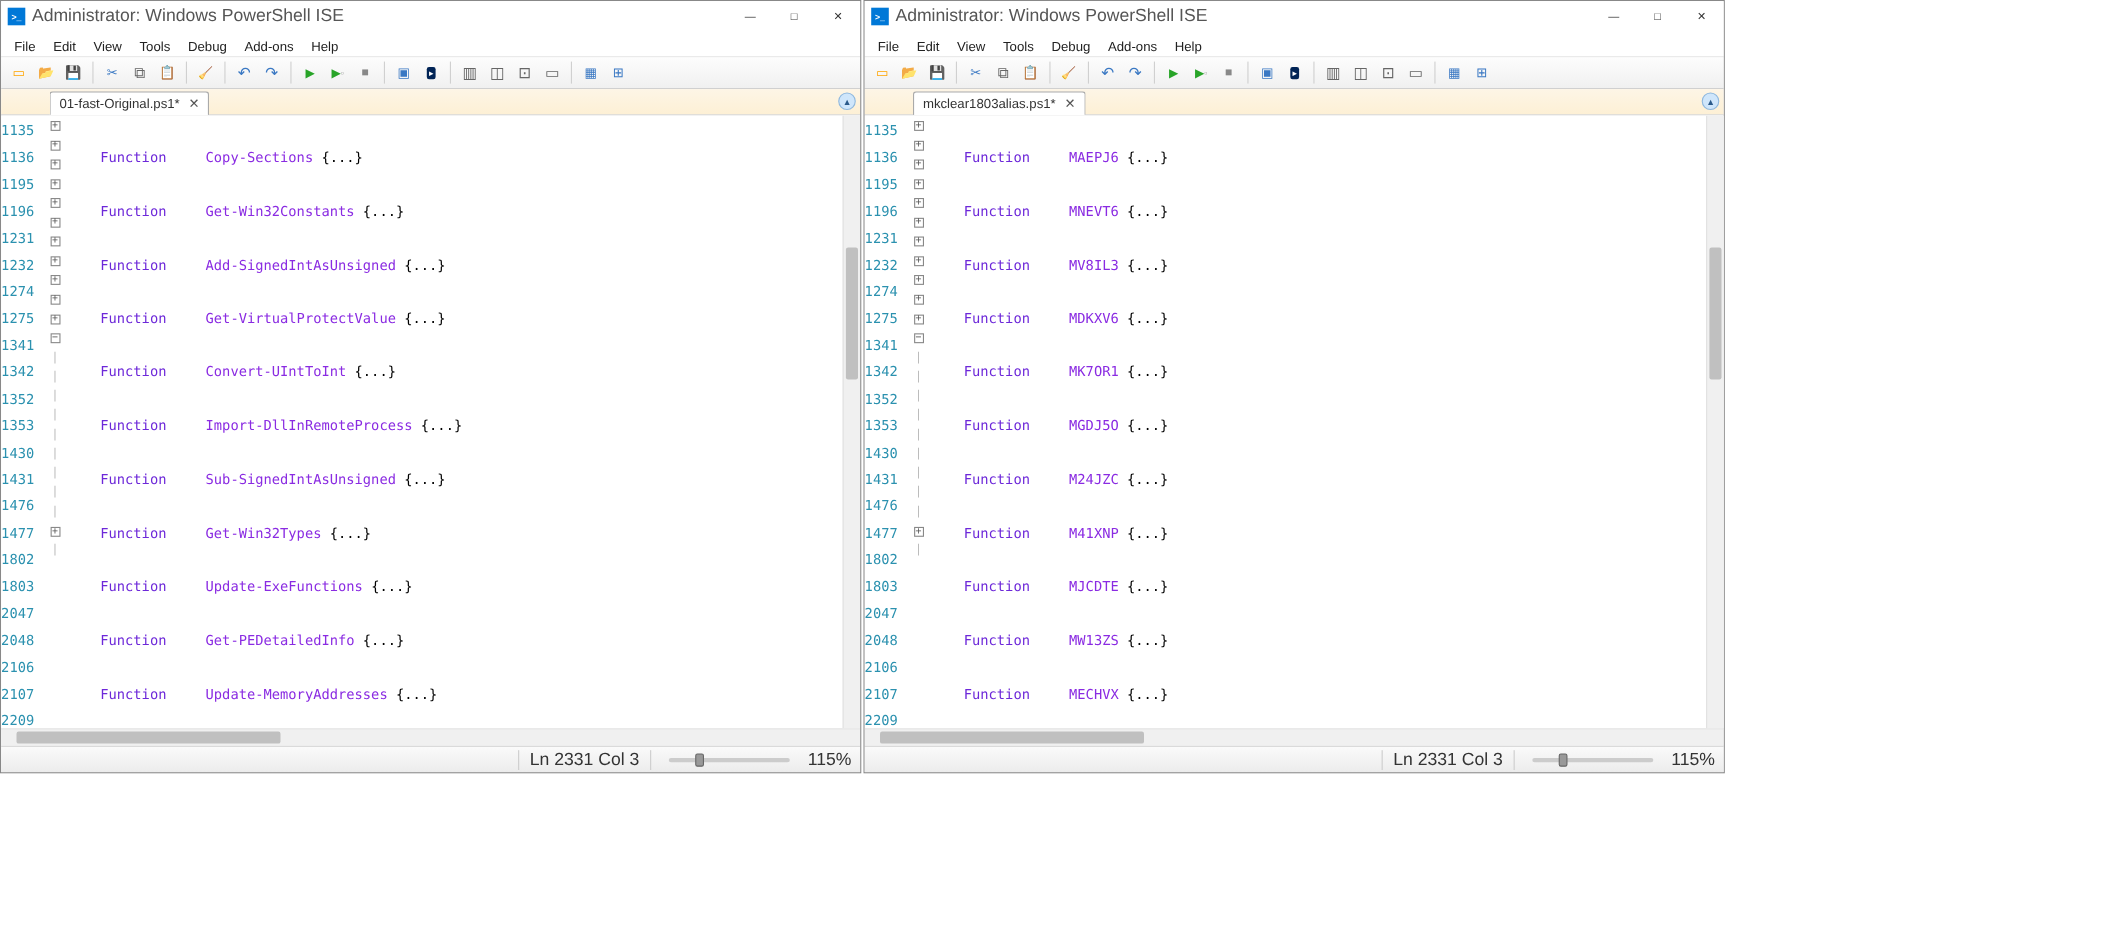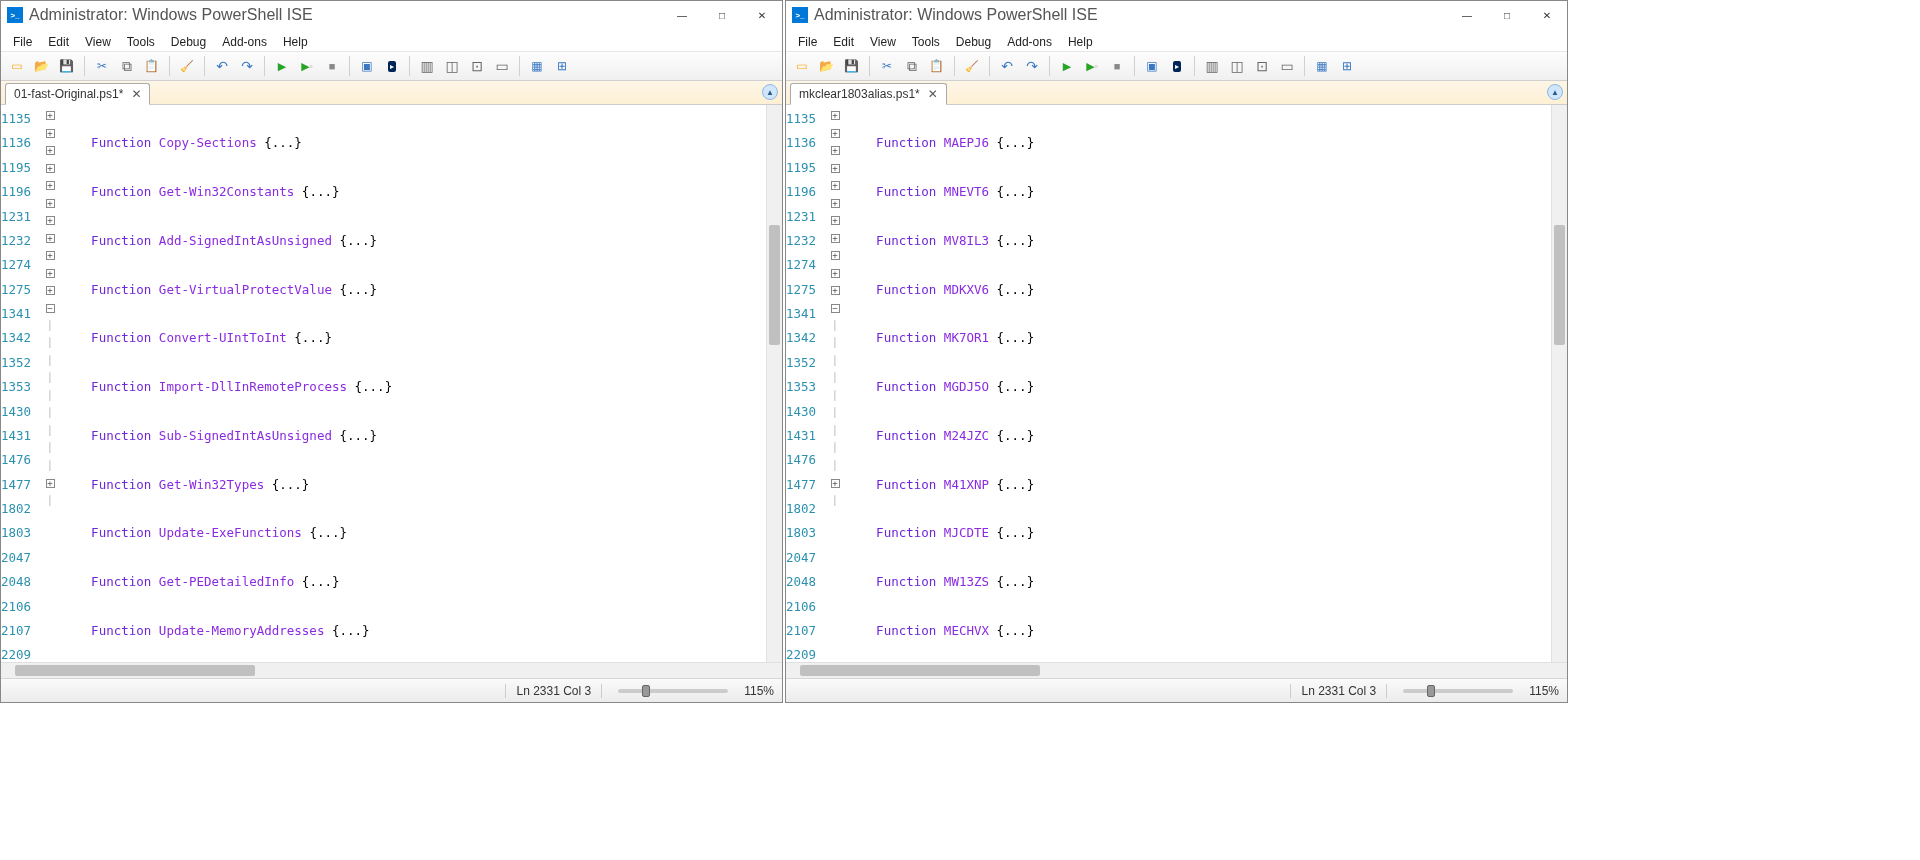--- a/index.html
+++ b/index.html
@@ -14,45 +14,45 @@
 .titlebar .win-btn { width: 40px; height: 28px; display: flex; align-items: center; justify-content: center; color: #333; font-family: 'Segoe MDL2 Assets', sans-serif; font-size: 10px;}
 
 .menubar { height: 22px; display: flex; align-items: flex-end; padding: 0 4px; background: #fff; }
 .menubar .menu-item { padding: 2px 8px; color: #222; font-size: 12px; }
 
 .toolbar { height: 30px; display: flex; align-items: center; padding: 0 4px; background: linear-gradient(#fdfdfd,#f0f0f0); border-top: 1px solid #e8e8e8; border-bottom: 1px solid #d0d0d0; gap: 1px;}
 .toolbar .tool-btn { width: 24px; height: 24px; display: flex; align-items: center; justify-content: center; border-radius: 2px; }
 .toolbar .sep { width: 1px; height: 20px; background: #d0d0d0; margin: 0 4px; }
 
 .tabstrip { height: 24px; background: linear-gradient(#fdf5e6,#fdf0d5); border-bottom: 1px solid #ccc; display: flex; align-items: flex-end; padding-left: 4px; position:relative; }
-.tabstrip .tab { height: 22px; background: #fff; border: 1px solid #aaa; border-bottom: 1px solid #fff; border-radius: 3px 3px 0 0; display: flex; align-items: center; padding: 0 6px 0 8px; font-size: 12px; color: #333; gap:6px; position:relative; top:1px;}
+.tabstrip .tab { height: 22px; background: #fff; border: 1px solid #aaa; border-bottom: 1px solid #fff; border-radius: 3px 3px 0 0; display: flex; align-items: center; padding: 0 6px 0 8px; font-size: 12px; color: #333; gap:6px; position:relative; top:1px;margin-left:40px;}
 .tabstrip .tab .close-x { font-size: 12px; color: #555; padding:0 2px; }
 .tabstrip .arrow { position: absolute; right: 4px; top: 3px; width:16px; height:16px; border-radius:50%; background:#cfe6fb; border:1px solid #8fb8de; display:flex; align-items:center; justify-content:center; font-size:8px; color:#2a5a8a;}
 
 .editor-area { flex: 1; display: flex; overflow: hidden; background: #fff; position: relative; }
 .editor { flex: 1; display: flex; font-family: 'Lucida Console','Consolas',monospace; font-size: 12.5px; line-height: 1.95; overflow: hidden; white-space: pre; padding-top: 2px;}
 .gutter { width: 42px; color: #2b91af; padding-right: 4px; user-select: none; }
 .fold-col { width: 14px; text-align: center; color: #888; font-size: 9px; user-select:none; }
 .fold-col .fold-box { display:inline-block; width:9px; height:9px; border:1px solid #888; text-align:center; line-height:7px; font-size:9px; color:#555; background:#fff; vertical-align:middle;}
 .fold-col .fold-pipe { color:#aaa; }
 .code { flex: 1; color: #000; overflow:hidden; padding-left:4px;}
 .vscroll { width: 16px; background: #f0f0f0; border-left: 1px solid #e0e0e0; position: relative;}
 .vscroll .thumb { position:absolute; left:2px; right:2px; top:120px; height:120px; background:#c0c0c0; border-radius:2px;}
 
 .hscroll-row { height:16px; background:#f0f0f0; display:flex; border-top:1px solid #e0e0e0;}
 .hscroll-row .htrack { flex:1; position:relative; margin-right:16px;}
 .hscroll-row .hthumb { position:absolute; top:2px; bottom:2px; left:14px; width:240px; background:#c0c0c0; border-radius:2px;}
 
-.statusbar { height: 24px; background: linear-gradient(#fafafa,#ececec); border-top: 1px solid #d6d6d6; display:flex; align-items:center; justify-content:flex-end; padding: 0 8px; gap: 16px; font-size: 12px; color:#333;}
+.statusbar { height: 24px; background: linear-gradient(#fafafa,#ececec); border-top: 1px solid #d6d6d6; display:flex; align-items:center; justify-content:flex-end; padding: 0 8px; gap: 16px; font-size: 16px; color:#333;}
 .statusbar .pos { border-left:1px solid #ccc; border-right:1px solid #ccc; padding:0 10px; }
 .statusbar .zoom-slider { width:110px; height:4px; background:#ccc; position:relative; border-radius:2px;}
 .statusbar .zoom-slider .zthumb { position:absolute; left:24px; top:-4px; width:8px; height:12px; background:#999; border:1px solid #666; border-radius:2px;}
 
 .kw { color: #6d28d9; }  
-.fn { color: #8a2be2; }
+.fn { color: #8a2be2; margin-left: 28px; }
 .paren { color: #000; }
 
 
 .i-new::before{content:'▭';color:#ffa500;font-size:12px;}
 .i-open::before{content:'📂';font-size:12px;}
 .i-save::before{content:'💾';font-size:12px;}
 .i-cut::before{content:'✂';color:#3a78c3;font-size:12px;}
 .i-copy::before{content:'⧉';color:#666;font-size:14px;}
 .i-paste::before{content:'📋';font-size:12px;}
 .i-clip::before{content:'🧹';color:#3a78c3;font-size:11px;}

